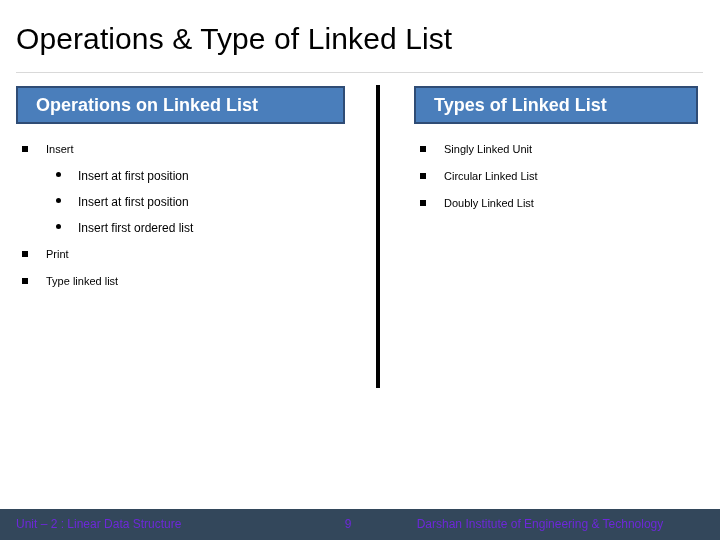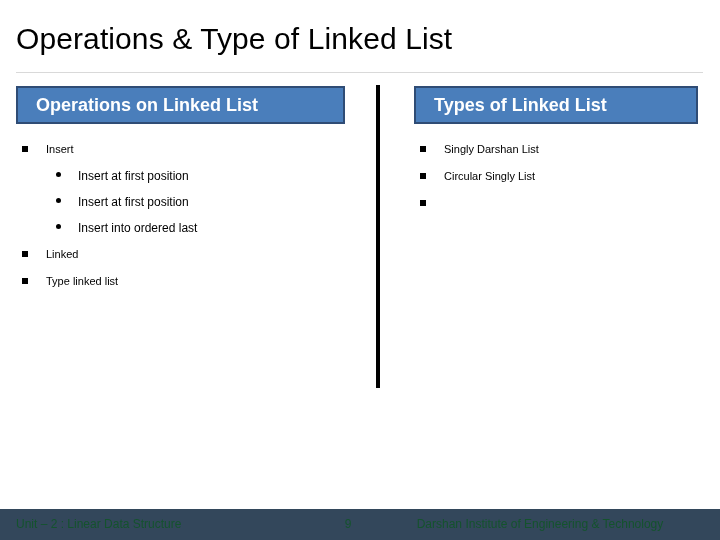--- a/index.html
+++ b/index.html
@@ -148,21 +148,21 @@
   .footer-bar {
     position: absolute;
     left: 0;
     top: 509px;
     width: 720px;
     height: 31px;
     background: #33475B;
   }
   .footer-text {
     position: absolute;
-    color: #14532d;
+    color: #6d28d9;
     font-size: 12px;
     line-height: 31px;
     white-space: nowrap;
   }
   .footer-left  { left: 16px;  top: 509px; }
   .footer-page  { left: 340px; top: 509px; width: 16px; text-align: center; }
   .footer-right { left: 374px; top: 509px; width: 332px; text-align: center; }
 </style>
 </head>
 <body>
@@ -177,30 +177,30 @@
 
   <div class="col-header right">Types of Linked List</div>
 
   <div class="divider"></div>
 
   <ul class="bullet-list left" id="left-list">
       <li class="bullet-item lvl1"><span class="marker"></span><span>Insert</span></li>
       <ul class="sub-list">
         <li class="bullet-item lvl2"><span class="marker"></span><span>Insert at first position</span></li>
         <li class="bullet-item lvl2"><span class="marker"></span><span>Insert at first position</span></li>
-        <li class="bullet-item lvl2"><span class="marker"></span><span>Insert into ordered last</span></li>
+        <li class="bullet-item lvl2"><span class="marker"></span><span>Insert first ordered list</span></li>
       </ul>
-      <li class="bullet-item lvl1"><span class="marker"></span><span>Linked</span></li>
+      <li class="bullet-item lvl1"><span class="marker"></span><span>Print</span></li>
       <li class="bullet-item lvl1"><span class="marker"></span><span>Type linked list</span></li>
     </ul>
 
   <ul class="bullet-list right" id="right-list">
-      <li class="bullet-item lvl1"><span class="marker"></span><span>Singly Darshan List</span></li>
-      <li class="bullet-item lvl1"><span class="marker"></span><span>Circular Singly List</span></li>
-      <li class="bullet-item lvl1"><span class="marker"></span></li>
+      <li class="bullet-item lvl1"><span class="marker"></span><span>Singly Linked Unit</span></li>
+      <li class="bullet-item lvl1"><span class="marker"></span><span>Circular Linked List</span></li>
+      <li class="bullet-item lvl1"><span class="marker"></span><span>Doubly Linked List</span></li>
     </ul>
 
   <div class="footer-bar"></div>
 
   <div class="footer-text footer-left">Unit – 2 : Linear Data Structure</div>
 
   <div class="footer-text footer-page">9</div>
 
   <div class="footer-text footer-right">Darshan Institute of Engineering &amp; Technology</div>
 

